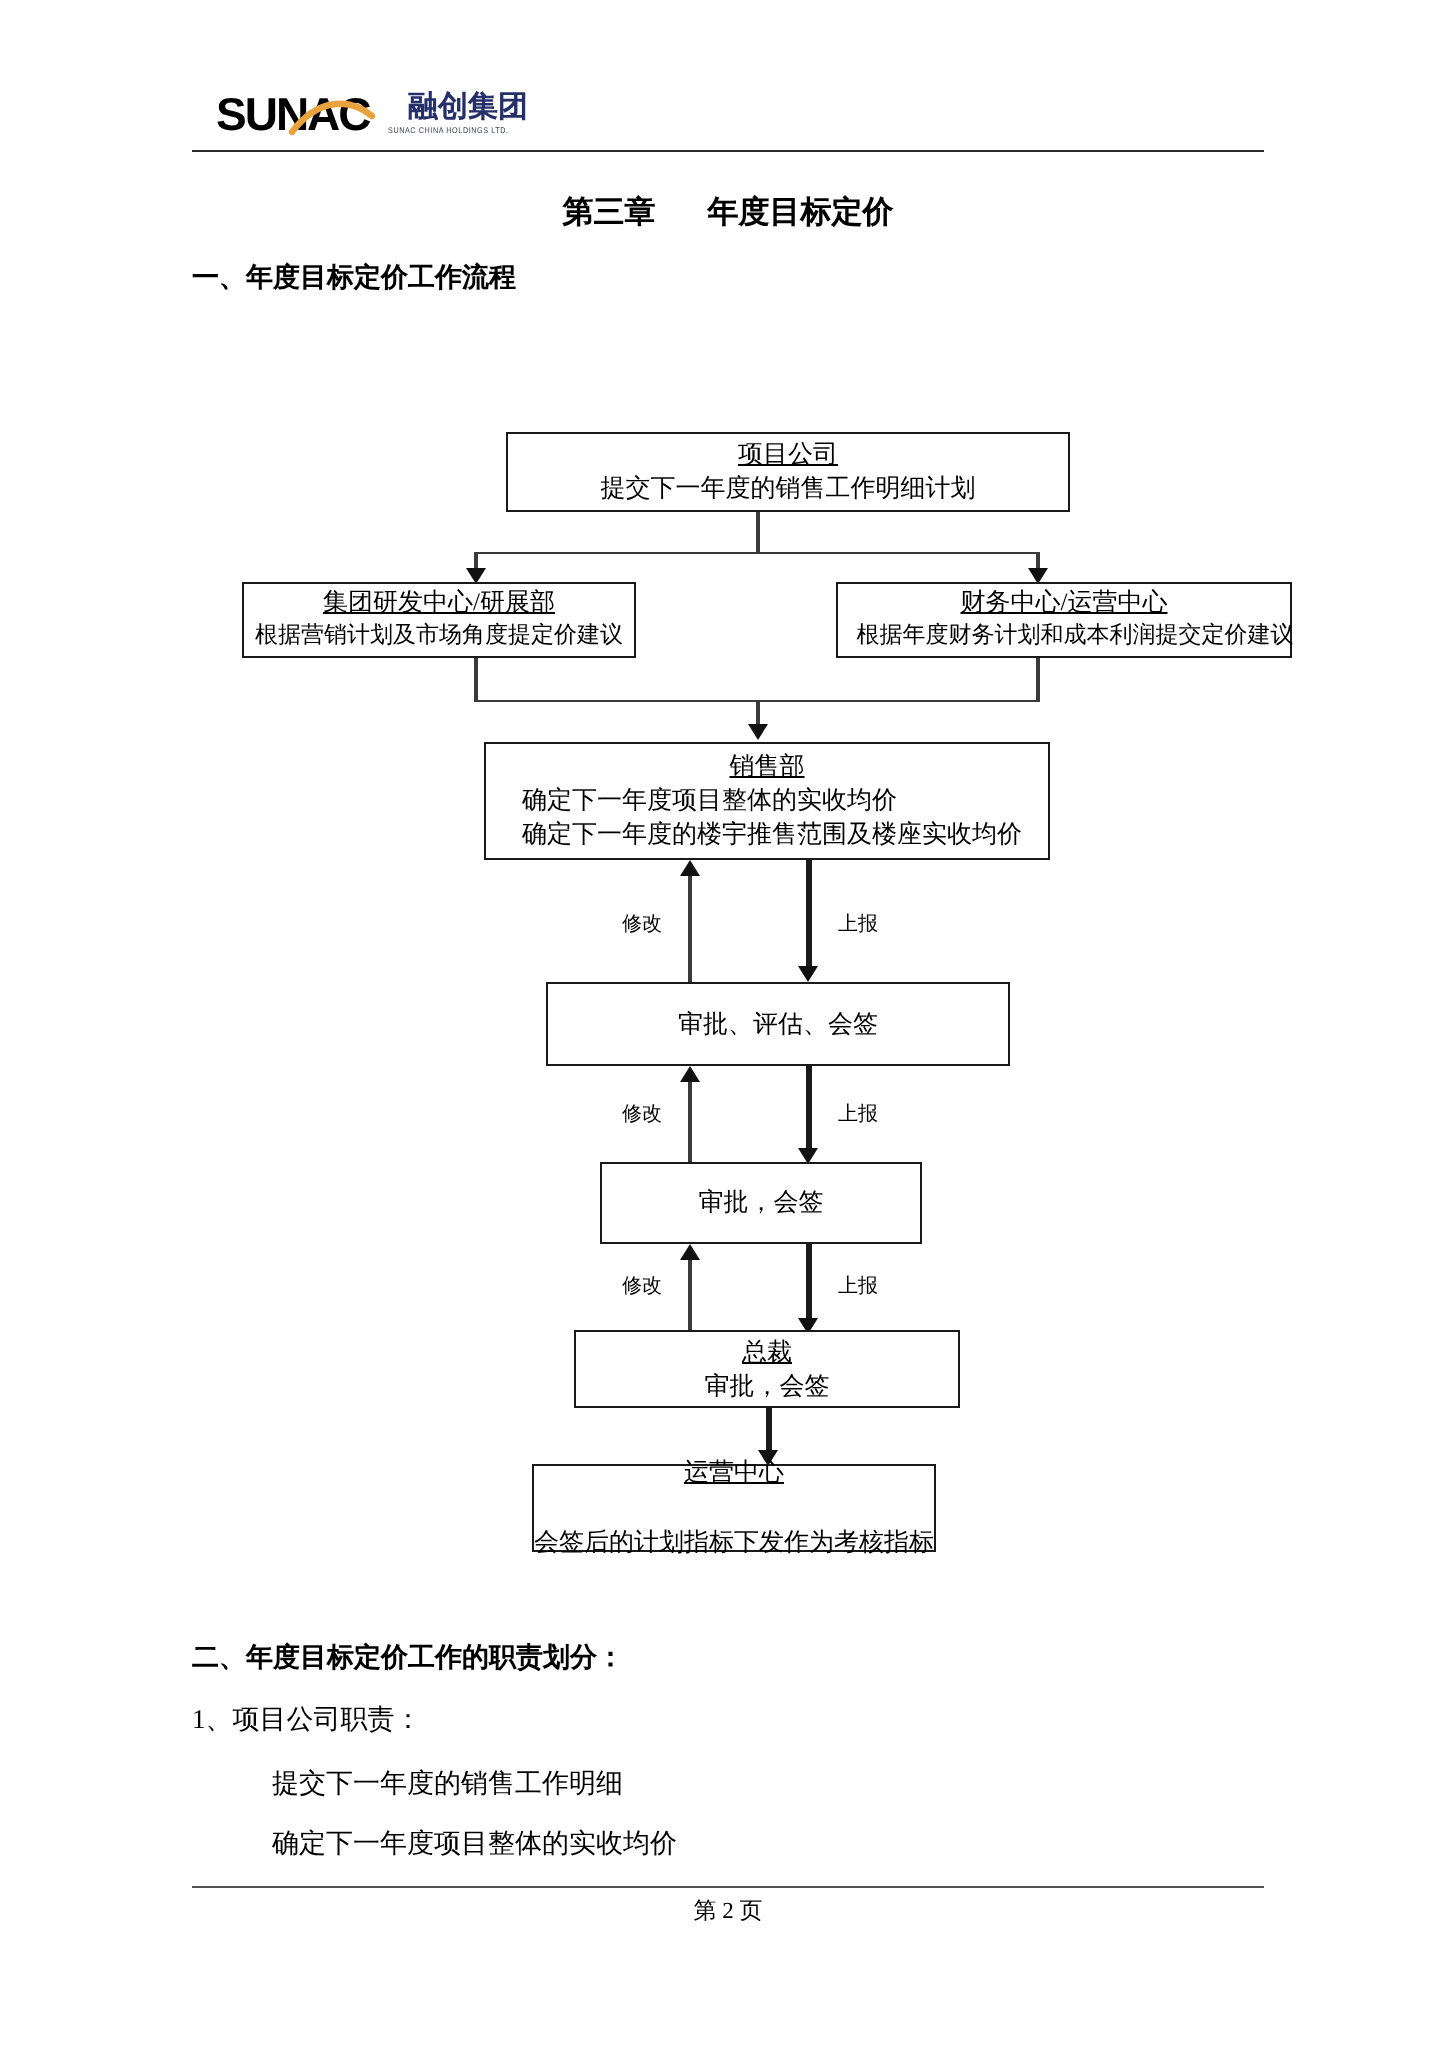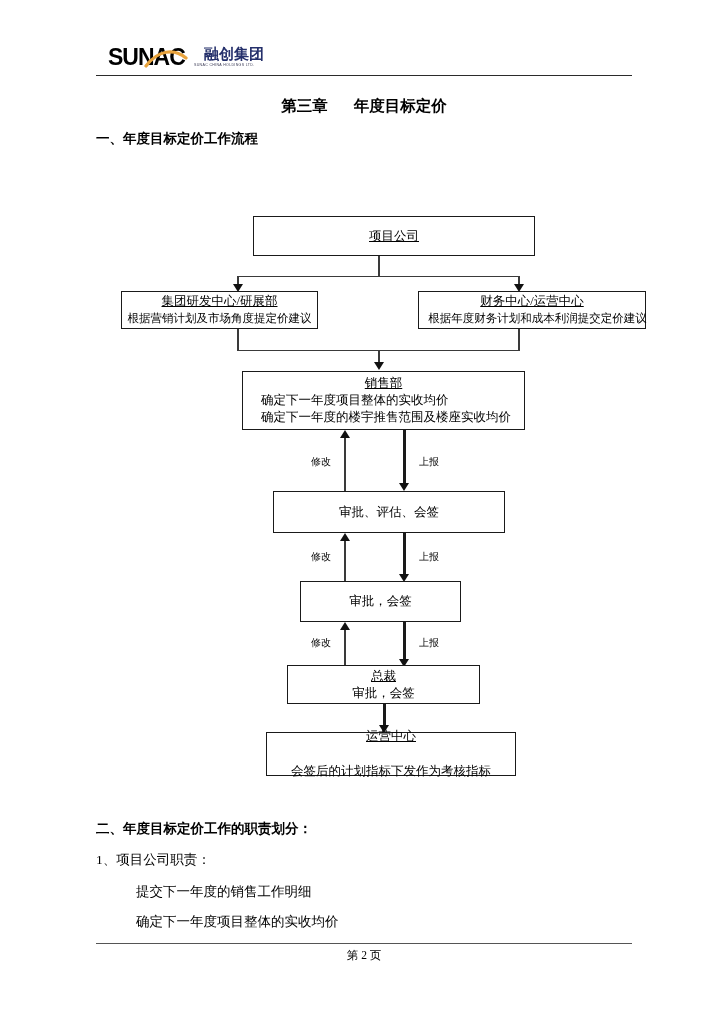--- a/index.html
+++ b/index.html
@@ -94,20 +94,21 @@
   <div class="doc-title">
     <span>第三章</span><span class="gap"></span><span>年度目标定价</span>
   </div>
 
   <div class="sec-h1">一、年度目标定价工作流程</div>
 
   <div class="flow">
 
     <div class="fbox" style="left:253px;top:216px;width:282px;height:40px;">
       <span class="ttl ln">项目公司</span>
+      <span class="ln">提交下一年度的销售工作明细计划</span>
     </div>
 
     <div class="vline" style="left:378.4px;top:256px;height:21px;"></div>
     <div class="hline" style="left:238px;top:276px;width:281px;"></div>
     <div class="vline" style="left:237.4px;top:276px;height:10px;"></div>
     <div class="arrow-d" style="left:233px;top:284px;"></div>
     <div class="vline" style="left:518.4px;top:276px;height:10px;"></div>
     <div class="arrow-d" style="left:514px;top:284px;"></div>
 
     <div class="fbox" style="left:121px;top:291px;width:197px;height:38px;">
@@ -162,21 +163,21 @@
     <div class="lbl" style="left:419px;top:636px;">上报</div>
 
     <div class="fbox" style="left:287px;top:665px;width:193px;height:39px;">
       <span class="ttl ln">总裁</span>
       <span class="ln">审批，会签</span>
     </div>
 
     <div class="vline thick" style="left:383.4px;top:704px;height:22px;"></div>
     <div class="arrow-d" style="left:379px;top:725px;"></div>
 
-    <div class="fbox" style="left:266px;top:732px;width:250px;height:44px;gap:18px;">
+    <div class="fbox" style="left:266px;top:732px;width:202px;height:44px;gap:18px;">
       <span class="ttl ln">运营中心</span>
       <span class="ln">会签后的计划指标下发作为考核指标</span>
     </div>
 
   </div>
 
   <div class="sec-h2">二、年度目标定价工作的职责划分：</div>
   <div class="ptext" style="left:96px;top:850px;">1、项目公司职责：</div>
   <div class="ptext" style="left:136px;top:882px;">提交下一年度的销售工作明细</div>
   <div class="ptext" style="left:136px;top:912px;">确定下一年度项目整体的实收均价</div>

